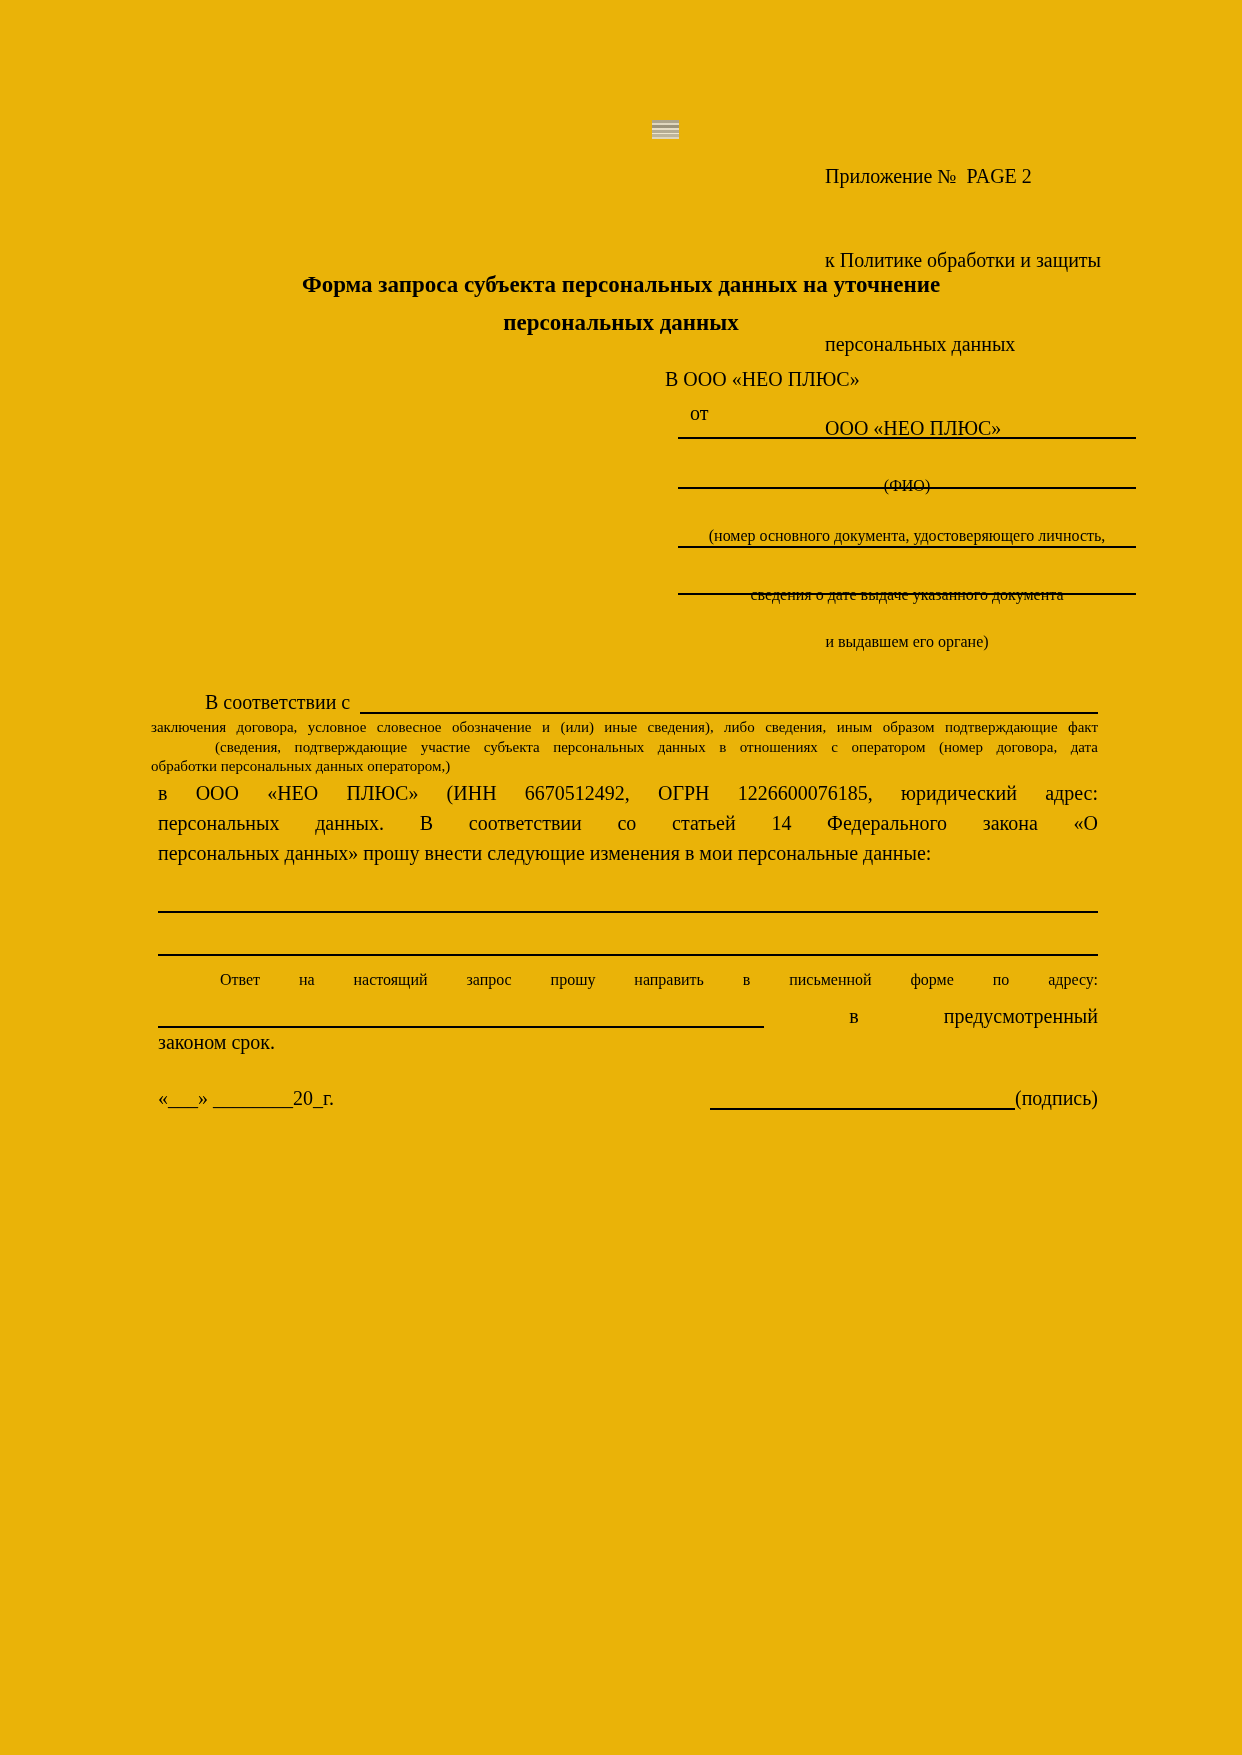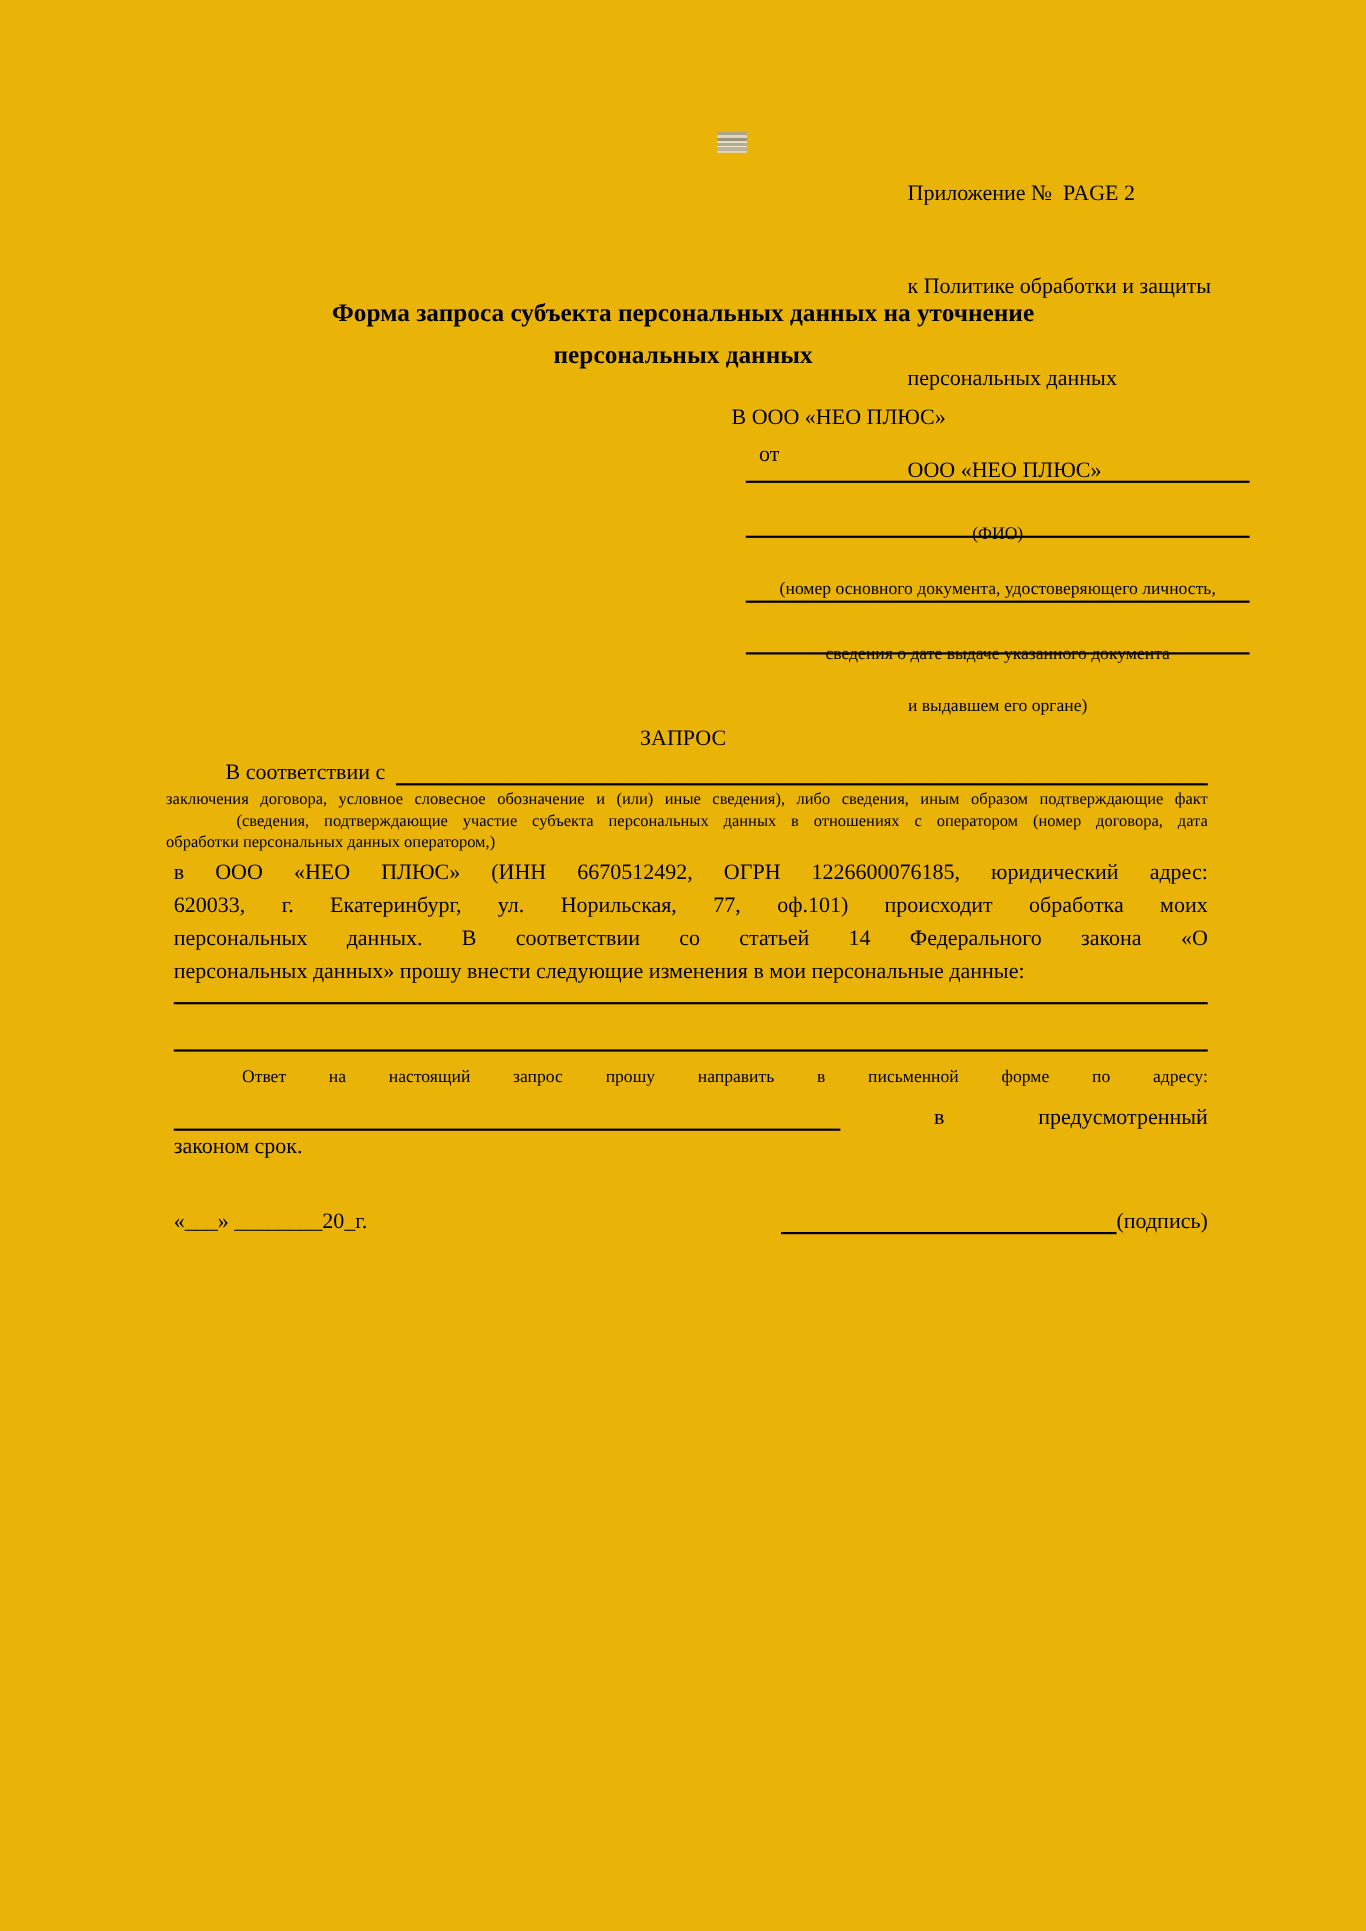--- a/index.html
+++ b/index.html
@@ -93,21 +93,21 @@
   .reply2 {
     position:absolute; left:158px; top:1000px; width:940px; height:28px;
     display:flex; align-items:flex-end; justify-content:space-between;
     font-size:20px;
   }
   .reply2 .addr-blank { width:606px; height:24px; border-bottom:2px solid #000; }
   .reply3 { position:absolute; left:158px; top:1031px; font-size:20px; }
 
   .sigrow {
     position:absolute; left:158px; top:1080px; width:940px; height:30px;
-    display:flex; align-items:flex-end; font-size:20px;margin-top:12px;
+    display:flex; align-items:flex-end; font-size:20px;
   }
   .sigrow .sig-blank { margin-left:auto; width:305px; height:24px; border-bottom:2px solid #000; }
   .sigrow .sig-label { white-space:nowrap; }
 </style>
 </head>
 <body>
 
 <div class="page">
 
   <div class="stamp"></div>
@@ -132,36 +132,34 @@
 
   <div class="fl fl2"></div>
   <div class="flab flab2">(номер основного документа, удостоверяющего личность,</div>
 
   <div class="fl fl3"></div>
   <div class="flab flab3">сведения о дате выдаче указанного документа</div>
 
   <div class="fl fl4"></div>
   <div class="flab flab4">и выдавшем его органе)</div>
 
-  <div class="request-heading">ЗАПРОС</div>
 
   <div class="intro-row">
     <span class="prefix">В соответствии с</span>
     <span class="blank"></span>
   </div>
 
   <div class="footnote">
     <div class="fn-line">заключения договора, условное словесное обозначение и (или) иные сведения), либо сведения, иным образом подтверждающие факт</div>
     <div class="fn-line first">(сведения, подтверждающие участие субъекта персональных данных в отношениях с оператором (номер договора, дата</div>
     <div class="fn-line last">обработки персональных данных оператором,)</div>
   </div>
 
   <div class="body-par">
     <div class="b-line">в ООО «НЕО ПЛЮС» (ИНН 6670512492, ОГРН 1226600076185, юридический адрес:</div>
-    <div class="b-line">620033, г. Екатеринбург, ул. Норильская, 77, оф.101) происходит обработка моих</div>
     <div class="b-line">персональных данных. В соответствии со статьей 14 Федерального закона «О</div>
     <div class="b-line last">персональных данных» прошу внести следующие изменения в мои персональные данные:</div>
   </div>
 
   <div class="blank-line blankA"></div>
   <div class="blank-line blankB"></div>
 
   <div class="reply1">Ответ на настоящий запрос прошу направить в письменной форме по адресу:</div>
 
   <div class="reply2">

